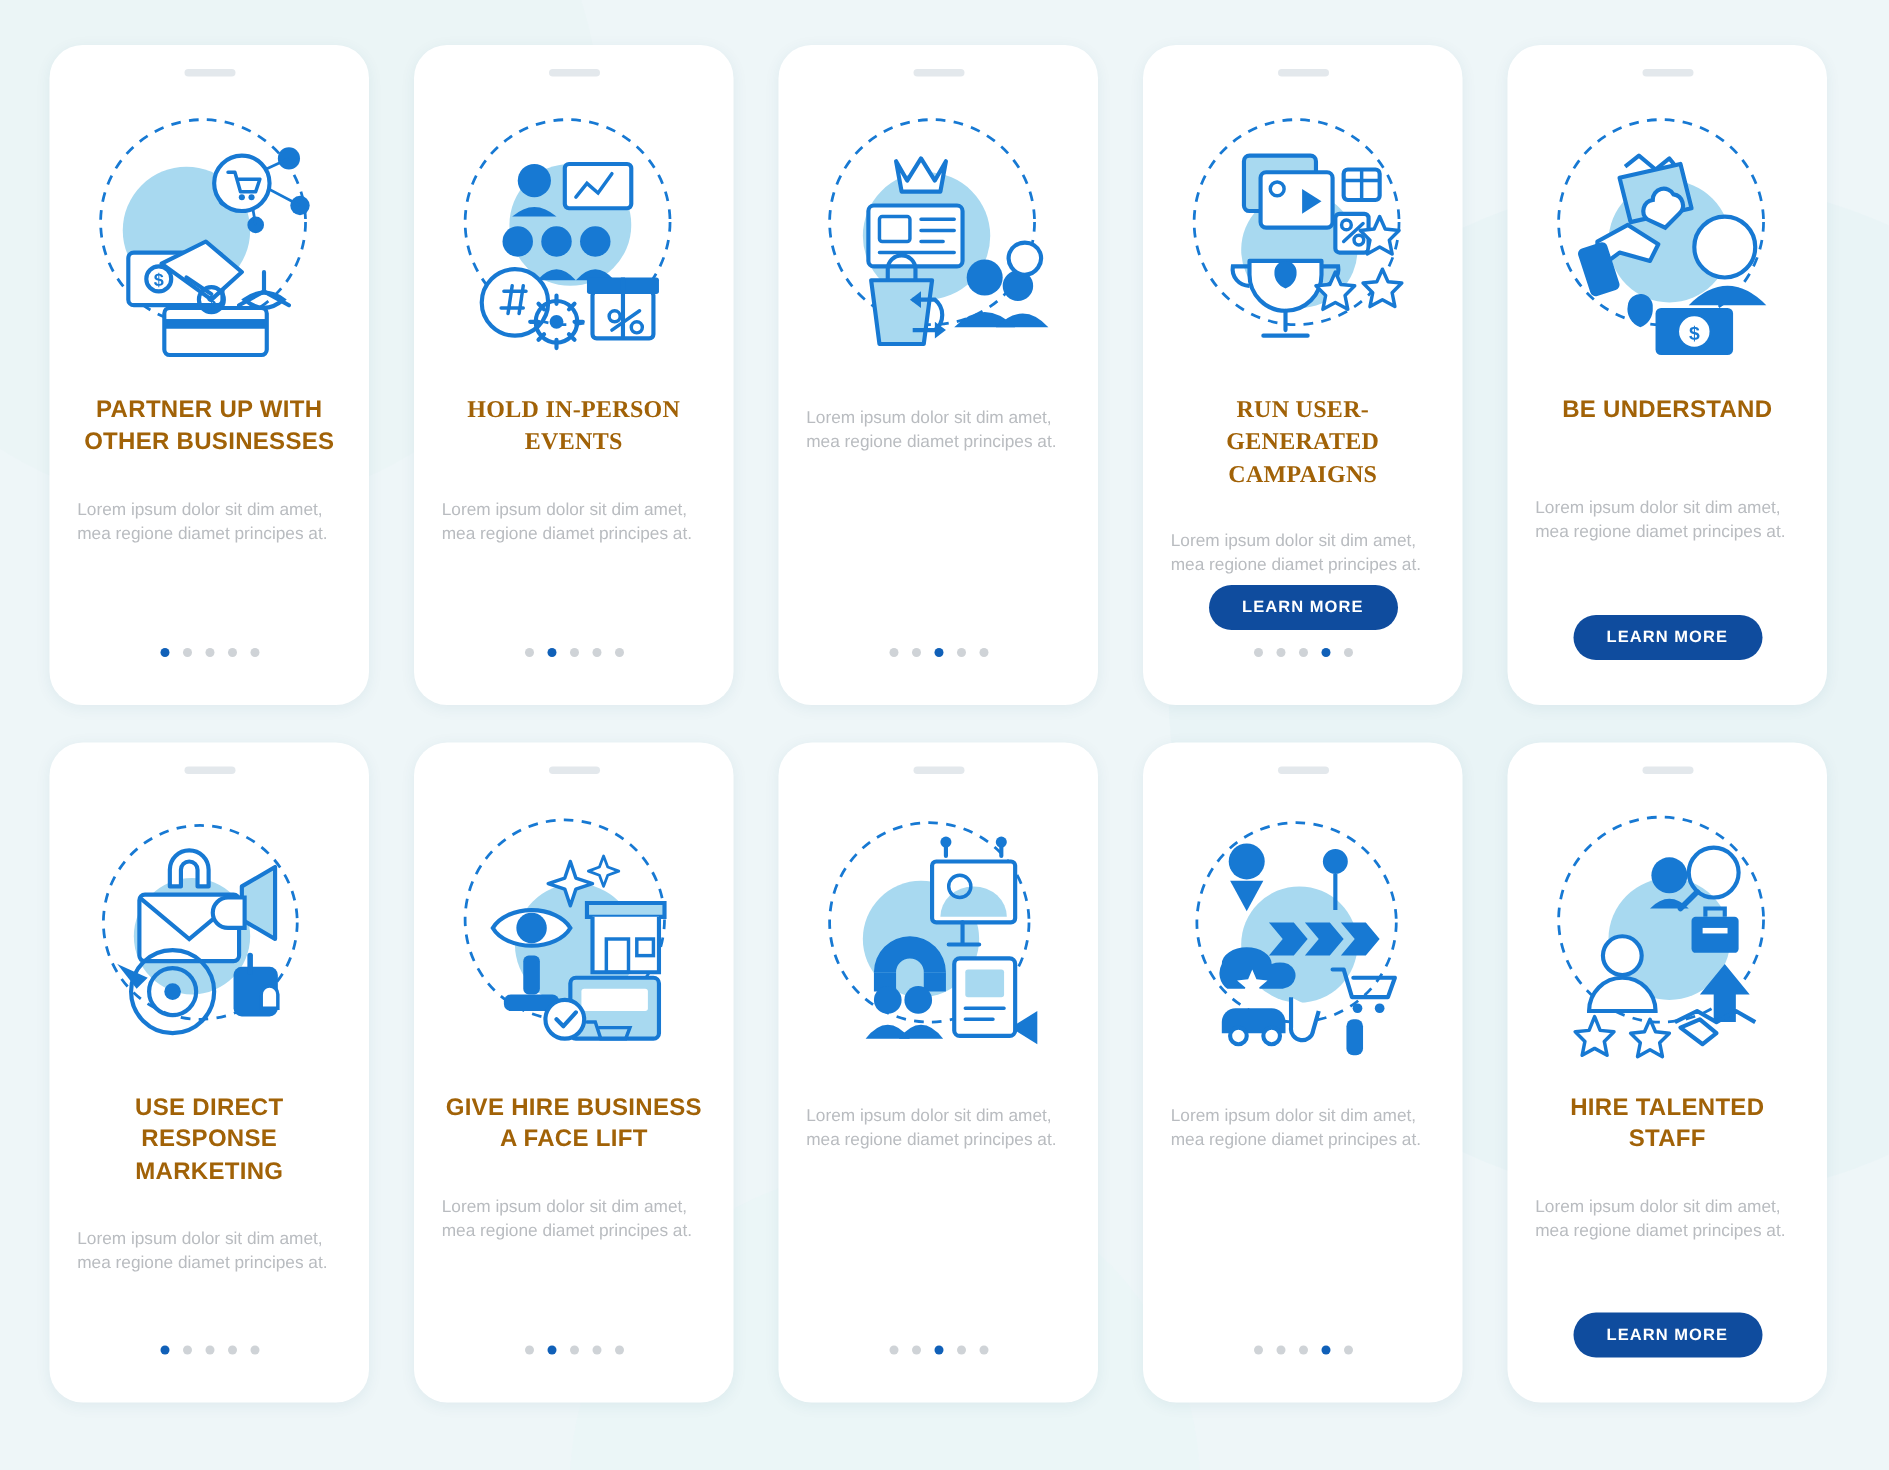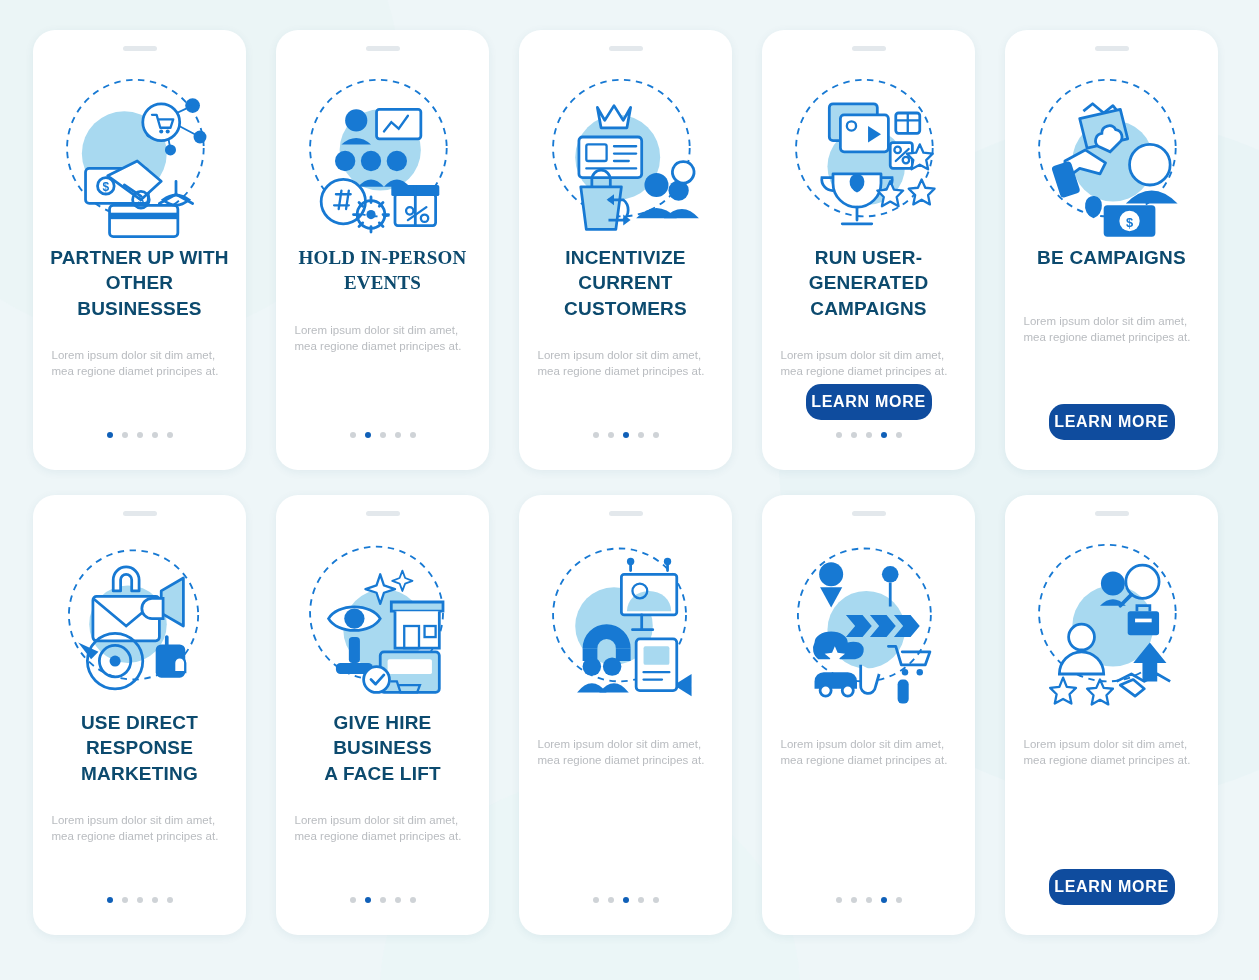--- a/index.html
+++ b/index.html
@@ -54,22 +54,23 @@
     width: 180px;
     height: 180px;
     display: flex;
     align-items: center;
     justify-content: center;
     margin-top: 4px;
   }
   .art svg { width: 180px; height: 180px; display: block; }
 
   .title {
-    color: #0c4a6e;
-    font-size: 19px;
+    margin-top: 18px;
+    color: #a16207;
+    font-size: 16px;
     font-weight: bold;
     text-align: center;
     line-height: 1.33;
     letter-spacing: 0.2px;
     min-height: 42px;
   }
   .body-text {
     margin-top: 26px;
     color: #b9bcc0;
     font-size: 11.5px;
@@ -86,21 +87,21 @@
     margin-bottom: 14px;
   }
   .dot {
     width: 6px; height: 6px; border-radius: 50%;
     background: #cfd3d7;
   }
   .dot.active { background: #1060b8; }
   .cta {
     background: #0f4c9e;
     color: #ffffff;
-    font-size: 16px;
+    font-size: 11px;
     font-weight: bold;
     letter-spacing: 0.7px;
     border: none;
     border-radius: 15px;
     padding: 9px 0;
     width: 126px;
     margin-bottom: 12px;
     cursor: pointer;
   }
 </style>
@@ -209,22 +210,20 @@
     <path d="M76 146 l16 0 a14 14 0 0 1 0 22 l-16 0" fill="none" stroke="#1779d3" stroke-width="3"></path>
     <path d="M82 140 l-8 6 l8 6 z" fill="#1779d3"></path>
     <path d="M92 162 l8 6 l-8 6 z" fill="#1779d3"></path>
     <circle cx="128" cy="130" r="13" fill="#1779d3"></circle>
     <circle cx="152" cy="136" r="11" fill="#1779d3"></circle>
     <path d="M106 166 q22 -22 44 0 z" fill="#1779d3"></path>
     <path d="M136 166 q20 -20 38 0 z" fill="#1779d3"></path>
     <path d="M146 112 a12 12 0 0 1 22 0 a12 12 0 0 1 -11 16 a12 12 0 0 1 -11 -16z" fill="#fff" stroke="#1779d3" stroke-width="3"></path>
   </svg>
       </div>
-      <div class="title" style="white-space: pre-line;">INCENTIVIZE
-CURRENT CUSTOMERS</div>
       <div class="body-text">Lorem ipsum dolor sit dim amet, mea regione diamet principes at.</div>
       <div class="spacer"></div>
       <div class="dots">
         <span class="dot"></span>
         <span class="dot"></span>
         <span class="dot active"></span>
         <span class="dot"></span>
         <span class="dot"></span>
       </div>
     </div>
@@ -247,21 +246,21 @@
     <path d="M137 52 v22 M124 60 h26" stroke="#1779d3" stroke-width="2.5"></path>
     <rect x="118" y="84" width="24" height="28" rx="3" fill="#fff" stroke="#1779d3" stroke-width="3"></rect>
     <circle cx="126" cy="92" r="3.5" fill="none" stroke="#1779d3" stroke-width="2.5"></circle>
     <circle cx="135" cy="103" r="3.5" fill="none" stroke="#1779d3" stroke-width="2.5"></circle>
     <path d="M124 104 l14 -13" stroke="#1779d3" stroke-width="2.5" stroke-linecap="round"></path>
     <path d="M150 86 l4 9 l10 1 l-7 7 l2 10 l-9 -5 l-9 5 l2 -10 l-7 -7 l10 -1z" fill="#fff" stroke="#1779d3" stroke-width="2.5" stroke-linejoin="round"></path>
     <path d="M118 126 l4 9 l10 1 l-7 7 l2 10 l-9 -5 l-9 5 l2 -10 l-7 -7 l10 -1z" fill="#fff" stroke="#1779d3" stroke-width="2.5" stroke-linejoin="round"></path>
     <path d="M152 124 l4 9 l10 1 l-7 7 l2 10 l-9 -5 l-9 5 l2 -10 l-7 -7 l10 -1z" fill="#fff" stroke="#1779d3" stroke-width="2.5" stroke-linejoin="round"></path>
   </svg>
       </div>
-      <div class="title" style="white-space: pre-line;">RUN USER-GENERATED
+      <div class="title" style="white-space: pre-line; font-family: Liberation Serif, serif;">RUN USER-GENERATED
 CAMPAIGNS</div>
       <div class="body-text">Lorem ipsum dolor sit dim amet, mea regione diamet principes at.</div>
       <div class="spacer"></div>
       <button class="cta">LEARN MORE</button>
       <div class="dots">
         <span class="dot"></span>
         <span class="dot"></span>
         <span class="dot"></span>
         <span class="dot active"></span>
         <span class="dot"></span>
@@ -279,21 +278,21 @@
     <path d="M44 104 l22 -12 l22 14 l-6 12 l-22 -6 l-16 12z" fill="#fff" stroke="#1779d3" stroke-width="3" stroke-linejoin="round"></path>
     <rect x="34" y="106" width="22" height="36" rx="4" fill="#1779d3" transform="rotate(-18 45 124)"></rect>
     <circle cx="136" cy="108" r="22" fill="#fff" stroke="#1779d3" stroke-width="3"></circle>
     <path d="M110 150 q28 -28 56 0 z" fill="#1779d3"></path>
     <rect x="86" y="152" width="56" height="34" rx="4" fill="#1779d3"></rect>
     <circle cx="114" cy="169" r="11" fill="#fff"></circle>
     <text x="114" y="175" font-size="14" font-family="Liberation Sans" fill="#1779d3" text-anchor="middle" font-weight="bold">$</text>
     <path d="M66 150 a9 9 0 0 1 18 2 a14 14 0 0 1 -9 14 a14 14 0 0 1 -9 -16z" fill="#1779d3"></path>
   </svg>
       </div>
-      <div class="title" style="white-space: pre-line;">BE CAMPAIGNS</div>
+      <div class="title" style="white-space: pre-line;">BE UNDERSTAND</div>
       <div class="body-text">Lorem ipsum dolor sit dim amet, mea regione diamet principes at.</div>
       <div class="spacer"></div>
       <button class="cta">LEARN MORE</button>
     </div>
     <div class="phone">
       <div class="notch"></div>
       <div class="art">
         <svg viewBox="0 0 190 195" xmlns="http://www.w3.org/2000/svg">
     <circle cx="82" cy="102" r="42" fill="#a8d9f0"></circle>
     <circle cx="88" cy="92" r="70" fill="none" stroke="#1779d3" stroke-width="2" stroke-dasharray="7 6"></circle>
@@ -443,17 +442,18 @@
     <rect x="120" y="96" width="18" height="4" fill="#fff"></rect>
     <circle cx="62" cy="116" r="14" fill="#fff" stroke="#1779d3" stroke-width="3"></circle>
     <path d="M38 156 a24 24 0 0 1 48 0 z" fill="#fff" stroke="#1779d3" stroke-width="3"></path>
     <path d="M42 160 l4 10 l10 1 l-7 7 l2 10 l-9 -5 l-9 5 l2 -10 l-7 -7 l10 -1z" fill="#fff" stroke="#1779d3" stroke-width="2.5" stroke-linejoin="round"></path>
     <path d="M82 162 l4 9 l10 1 l-7 7 l2 10 l-9 -5 l-9 5 l2 -10 l-7 -7 l10 -1z" fill="#fff" stroke="#1779d3" stroke-width="2.5" stroke-linejoin="round"></path>
     <path d="M118 144 l18 -22 l18 22 h-10 v20 h-16 v-20z" fill="#1779d3"></path>
     <path d="M100 164 l16 -8 l14 8 l14 -8 l14 8" fill="none" stroke="#1779d3" stroke-width="3" stroke-linejoin="round"></path>
     <path d="M104 168 l14 -6 l12 10 l-10 8 z" fill="#fff" stroke="#1779d3" stroke-width="3" stroke-linejoin="round"></path>
   </svg>
       </div>
+      <div class="title" style="white-space: pre-line;">HIRE TALENTED STAFF</div>
       <div class="body-text">Lorem ipsum dolor sit dim amet, mea regione diamet principes at.</div>
       <div class="spacer"></div>
       <button class="cta">LEARN MORE</button>
     </div>
   </div>
 
 </body></html>

